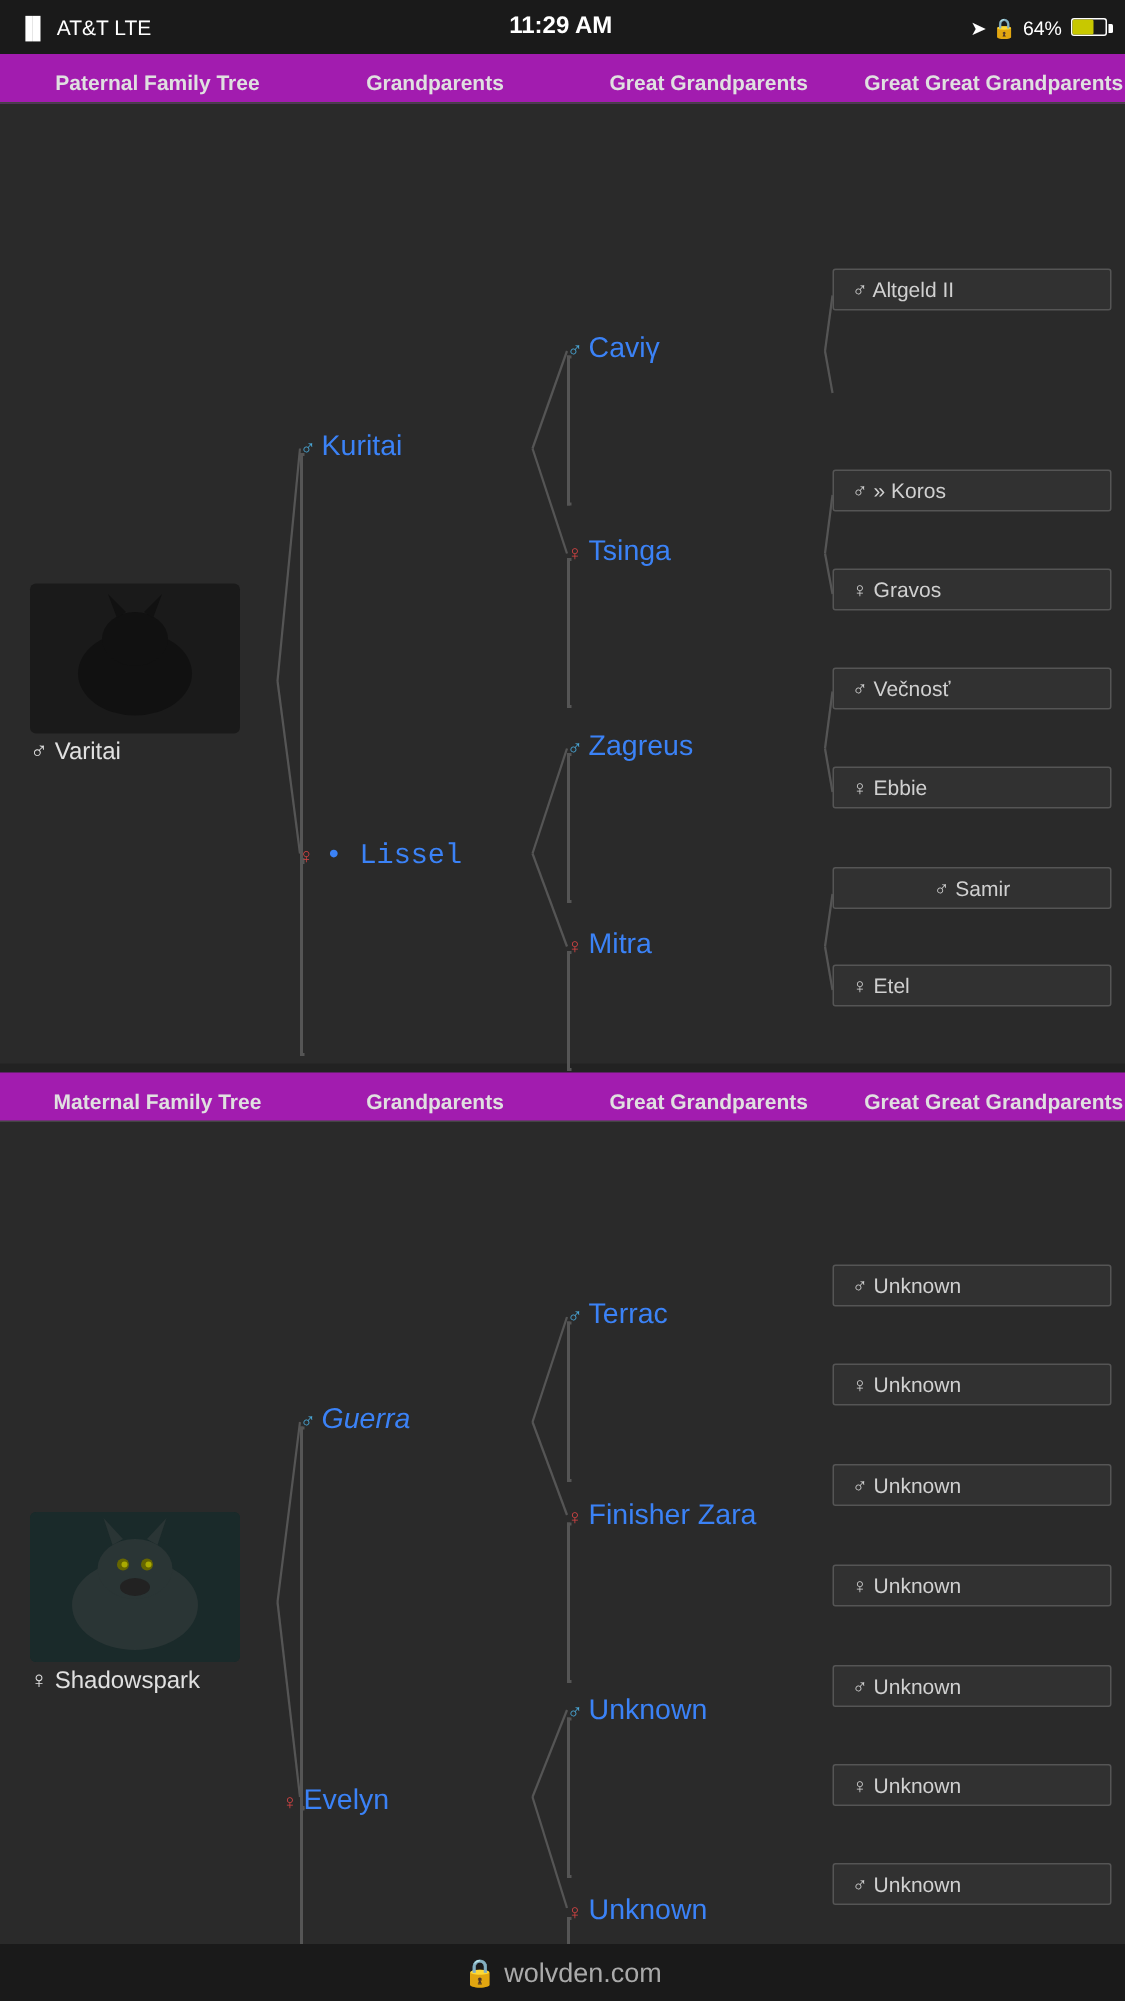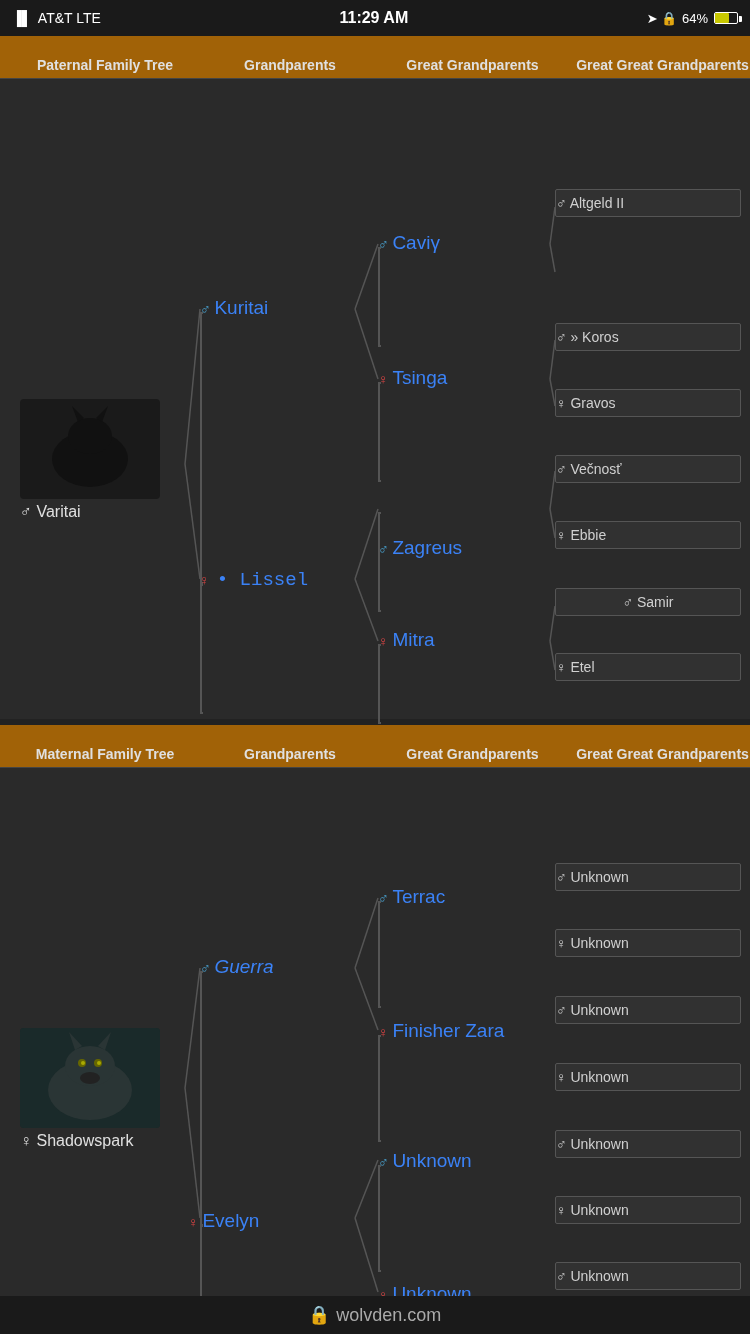--- a/index.html
+++ b/index.html
@@ -50,22 +50,22 @@
       background: #c8c800;
       height: 100%;
       width: 64%;
       border-radius: 1px;
     }
 
     
     .section-header {
       display: grid;
       grid-template-columns: 190px 180px 185px 195px;
-      background: #a16207;
-      padding: 20px 0 4px 10px;
+      background: #a21caf;
+      padding: 10px 0 4px 10px;
       border-bottom: 1px solid #444;
     }
     .section-header .col-title {
       font-size: 14px;
       font-weight: bold;
       color: #e0e0e0;
       text-align: center;
       line-height: 1.3;
     }
 
@@ -119,21 +119,21 @@
     }
 
     .node .m { color: #4aa8d8; }
     .node .f { color: #d84444; }
     .node .n { color: #3b82f6; font-size: 19px; }
 
     .gg-box {
       position: absolute;
       border: 1px solid #555;
       border-radius: 2px;
-      padding: 5px 0;
+      padding: 5px 12px;
       font-size: 14px;
       background: #313131;
       color: #d0d0d0;
     }
 
     .wolf-box {
       position: absolute;
     }
 
     
@@ -233,21 +233,21 @@
     <div class="node" style="left:378px; top:153px;">
       <span class="m">♂ </span><span class="n">Caviγ</span>
     </div>
     <div style="position:absolute;left:378px;top:168px;width:3px;height:100px;border-left:2px solid #555;border-top:2px solid #555;border-bottom:2px solid #555;"></div>
 
     <div class="node" style="left:378px; top:288px;">
       <span class="f">♀ </span><span class="n">Tsinga</span>
     </div>
     <div style="position:absolute;left:378px;top:303px;width:3px;height:100px;border-left:2px solid #555;border-top:2px solid #555;border-bottom:2px solid #555;"></div>
 
-    <div class="node" style="left:378px; top:418px;margin-top:40px;">
+    <div class="node" style="left:378px; top:418px;">
       <span class="m">♂ </span><span class="n">Zagreus</span>
     </div>
     <div style="position:absolute;left:378px;top:433px;width:3px;height:100px;border-left:2px solid #555;border-top:2px solid #555;border-bottom:2px solid #555;"></div>
 
     <div class="node" style="left:378px; top:550px;">
       <span class="f">♀ </span><span class="n">Mitra</span>
     </div>
     <div style="position:absolute;left:378px;top:565px;width:3px;height:80px;border-left:2px solid #555;border-top:2px solid #555;border-bottom:2px solid #555;"></div>
 
     <div class="gg-box" style="left:555px; top:110px; width:186px;">

